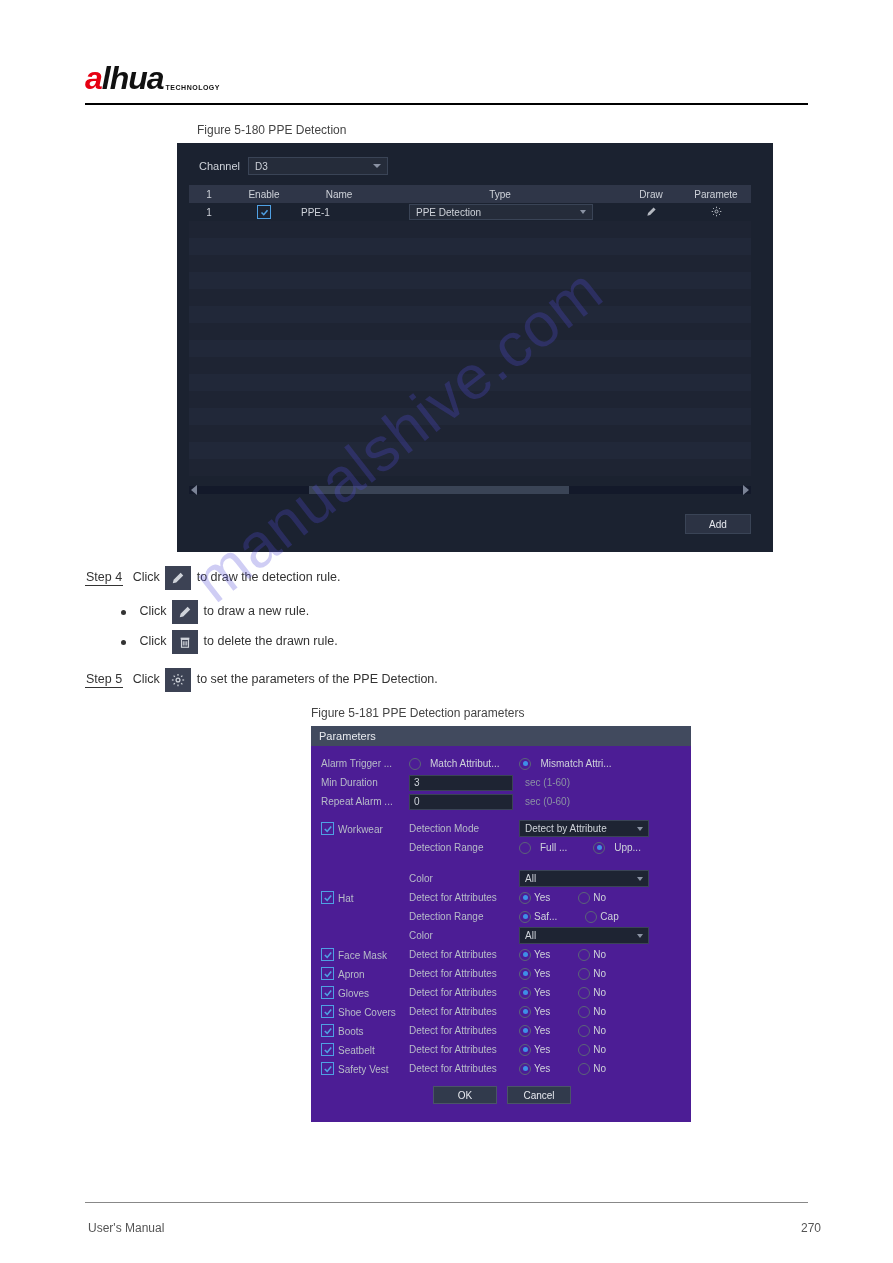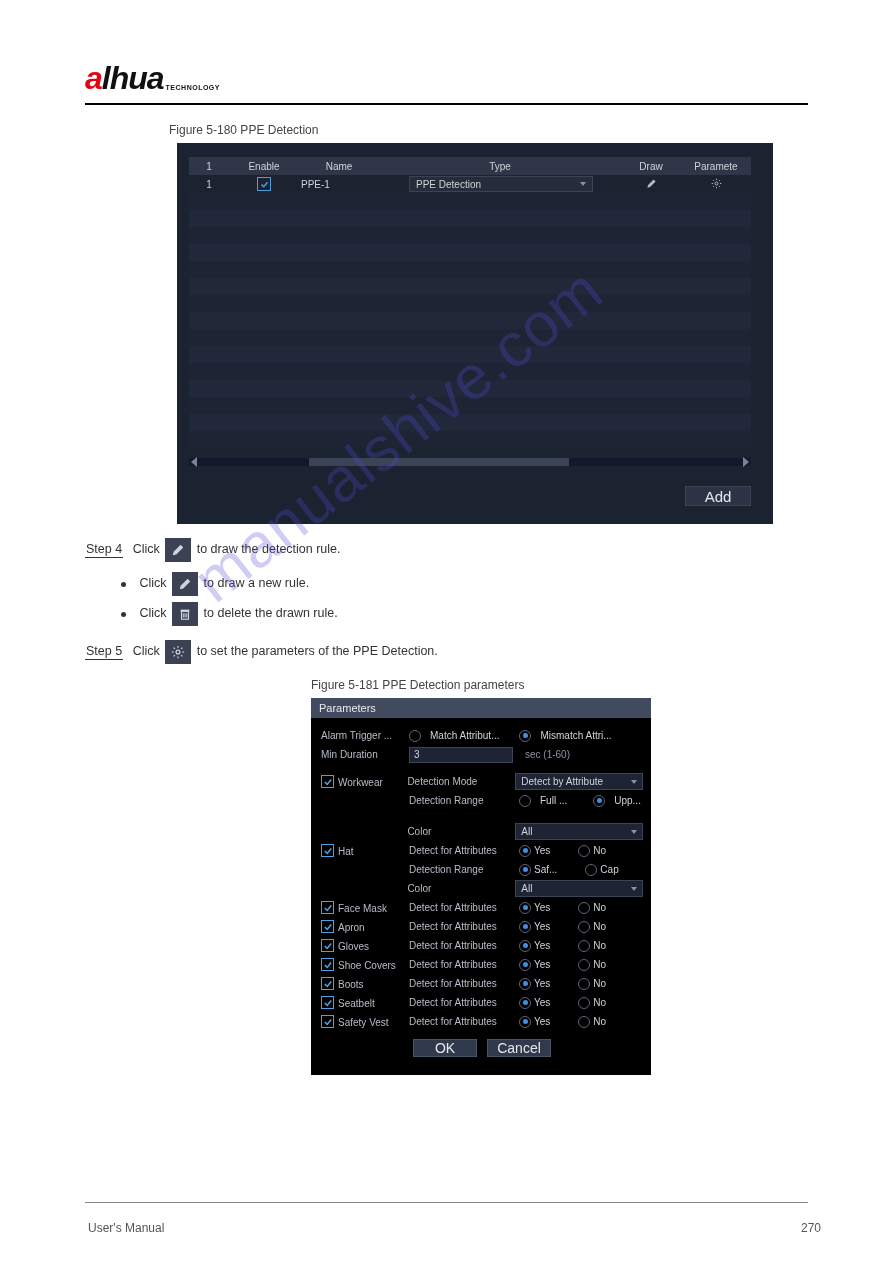--- a/index.html
+++ b/index.html
@@ -31,48 +31,48 @@
   .stripes .stripe:nth-child(even){ background:#212839; }
   .micro-check { width:12px; height:12px; border:1px solid #4fa0e3; display:inline-flex; align-items:center; justify-content:center; background:#1b2230;}
   .micro-check svg { width:9px; height:9px; }
   .s1-typebox{ display:inline-flex; align-items:center; justify-content:space-between; width:170px; height:14px; background:#252c3a; border:1px solid #3a4456; padding:0 6px; font-size:10px;}
   .pen-ico svg, .gear-ico svg { width:11px; height:11px; opacity:.85; }
   .s1-scroll { margin:10px 22px 0 12px; height:8px; background:#13192a; position:relative;}
   .s1-scroll .thumb{ position:absolute; left:120px; width:260px; top:0; bottom:0; background:#3a4456;}
   .s1-scroll .arrL,.s1-scroll .arrR{ position:absolute; top:-1px; width:0;height:0;border-top:5px solid transparent;border-bottom:5px solid transparent;}
   .s1-scroll .arrL{ left:2px; border-right:6px solid #7b8396;}
   .s1-scroll .arrR{ right:2px; border-left:6px solid #7b8396;}
-  .s1-add { width:64px; height:18px; background:#2c3344; border:1px solid #3a4456; color:#e6e8ee; font-size:15px; display:flex;align-items:center;justify-content:center; margin:20px 22px 0 auto;}
+  .s1-add { width:64px; height:18px; background:#2c3344; border:1px solid #3a4456; color:#e6e8ee; font-size:10px; display:flex;align-items:center;justify-content:center; margin:20px 22px 0 auto;}
 
   
   .step { font-size:12.5px; color:#333; margin: 14px 0 0 0; line-height:1.6; }
   .step .num { border-bottom:1px solid #333; padding:0 1px 1px 1px; margin-right:6px;}
   .inline-ico { display:inline-flex; width:26px; height:24px; background:#3c4254; vertical-align:middle; margin:0 2px; align-items:center; justify-content:center;}
   .inline-ico svg{ width:14px; height:14px; }
   .bull { margin: 6px 0 0 36px; font-size:12.5px; line-height:1.7; }
   .bull .dot{ display:inline-block; width:5px;height:5px; background:#333; border-radius:50%; margin-right:10px; vertical-align:middle;}
 
   
-  .shot2 { width:340px; margin-left:226px; background:#000000; color:#cfd3da; font-size:10px; margin-top:6px; }
+  .shot2 { width:380px; margin-left:226px; background:#4c1d95; color:#cfd3da; font-size:10px; margin-top:6px; }
   .shot2 .titlebar{ background:#414a5e; color:#e9ebef; font-size:11px; padding:4px 8px; }
   .s2-body{ padding:8px 8px 8px 10px; }
   .s2-row{ display:flex; align-items:center; height:19px; gap:6px; }
   .s2-label{ width:82px; color:#b7bcc8; font-size:10px; }
   .s2-radio{ width:10px;height:10px;border:1px solid #5b6478;border-radius:50%; display:inline-flex;align-items:center;justify-content:center; margin-right:3px;}
   .s2-radio.on::after{ content:""; width:5px;height:5px;background:#3f8ee6;border-radius:50%; }
   .s2-text{ font-size:10px; color:#cfd3da;}
   .s2-input{ width:94px;height:14px;background:#1e2433;border:1px solid #3a4456;color:#cfd3da;font-size:10px; padding:0 4px; display:flex;align-items:center;}
   .s2-hint{ font-size:10px; color:#8b92a3; margin-left:6px;}
   .s2-check{ width:11px;height:11px;border:1px solid #4fa0e3; display:inline-flex; align-items:center; justify-content:center; margin-right:4px;}
   .s2-check svg{width:8px;height:8px;}
   .s2-col2{ width:104px; color:#b7bcc8;}
   .s2-select{ width:118px;height:15px;background:#1e2433;border:1px solid #3a4456; display:flex;align-items:center;justify-content:space-between; padding:0 5px; font-size:10px;}
   .s2-select .caret{width:0;height:0;border-left:3px solid transparent;border-right:3px solid transparent;border-top:4px solid #8a92a3;}
   .s2-foot{ display:flex; gap:10px; justify-content:center; padding:8px 0 10px 0;}
-  .s2-btn{ width:62px;height:16px;border:1px solid #4a5467;background:#313a4c;color:#e6e8ee;font-size:14px;display:flex;align-items:center;justify-content:center;}
+  .s2-btn{ width:62px;height:16px;border:1px solid #4a5467;background:#313a4c;color:#e6e8ee;font-size:10px;display:flex;align-items:center;justify-content:center;}
   .miniyes{ display:inline-flex; align-items:center; margin-right:22px;}
   .minino{ display:inline-flex; align-items:center;text-align:right;}
 
   
   .wm { position:absolute; left:180px; top:560px; font-size:62px; color:rgba(82,74,216,0.28); transform:rotate(-38deg); transform-origin:left top; pointer-events:none; font-weight:500; letter-spacing:1px;}
   .pg { position:absolute; right:72px; bottom:28px; font-size:12px; color:#555;}
   .um { position:absolute; left:88px; bottom:28px; font-size:12px; color:#555;}
   hr.footline{ position:absolute; left:85px; right:85px; bottom:52px; border:0; border-top:1px solid #888;}
   .spacer{height:4px;}
 </style>
@@ -80,23 +80,30 @@
 <body>
 
 <div class="page">
   <div class="logo">
     <span class="a">a</span>
       <span class="rest">lhua</span>
     <span class="tech">TECHNOLOGY</span>
   </div>
   <hr class="divider">
 
-  <div class="figcap" style="margin-left:84px">Figure 5-180 PPE Detection</div>
+  <div class="figcap" style="margin-left:112px">Figure 5-180 PPE Detection</div>
 
   <div class="shot1">
+    <div class="row channel-row">
+      <span>Channel</span>
+      <div class="s1-select">
+        <span>D3</span>
+        <span class="caret"></span>
+      </div>
+    </div>
     <div class="s1-table">
       <div class="s1-head">
         <div class="c-idx">1</div>
         <div class="c-en">Enable</div>
         <div class="c-name">Name</div>
         <div class="c-type">Type</div>
         <div class="c-draw">Draw</div>
         <div class="c-param">Paramete</div>
       </div>
       <div class="s1-datarow">
@@ -227,20 +234,25 @@
           <span class="s2-text">Match Attribut...</span>
         <span style="width:8px"></span>
         <span class="s2-radio on"></span>
           <span class="s2-text">Mismatch Attri...</span>
       </div>
       <div class="s2-row">
         <div class="s2-label">Min Duration</div>
         <div class="s2-input">3</div>
         <span class="s2-hint">sec (1-60)</span>
       </div>
+      <div class="s2-row">
+        <div class="s2-label">Repeat Alarm ...</div>
+        <div class="s2-input">0</div>
+        <span class="s2-hint">sec (0-60)</span>
+      </div>
       <div style="height:8px"></div>
 
       <div class="s2-row">
         <div class="s2-label"><span class="s2-check">
               <svg viewBox="0 0 10 10">
                 <polyline points="1,5 4,8 9,2" fill="none" stroke="#4fa0e3" stroke-width="2"></polyline>
               </svg>
             </span><span>Workwear</span></div>
         <div class="s2-col2">Detection Mode</div>
         <div class="s2-select">

